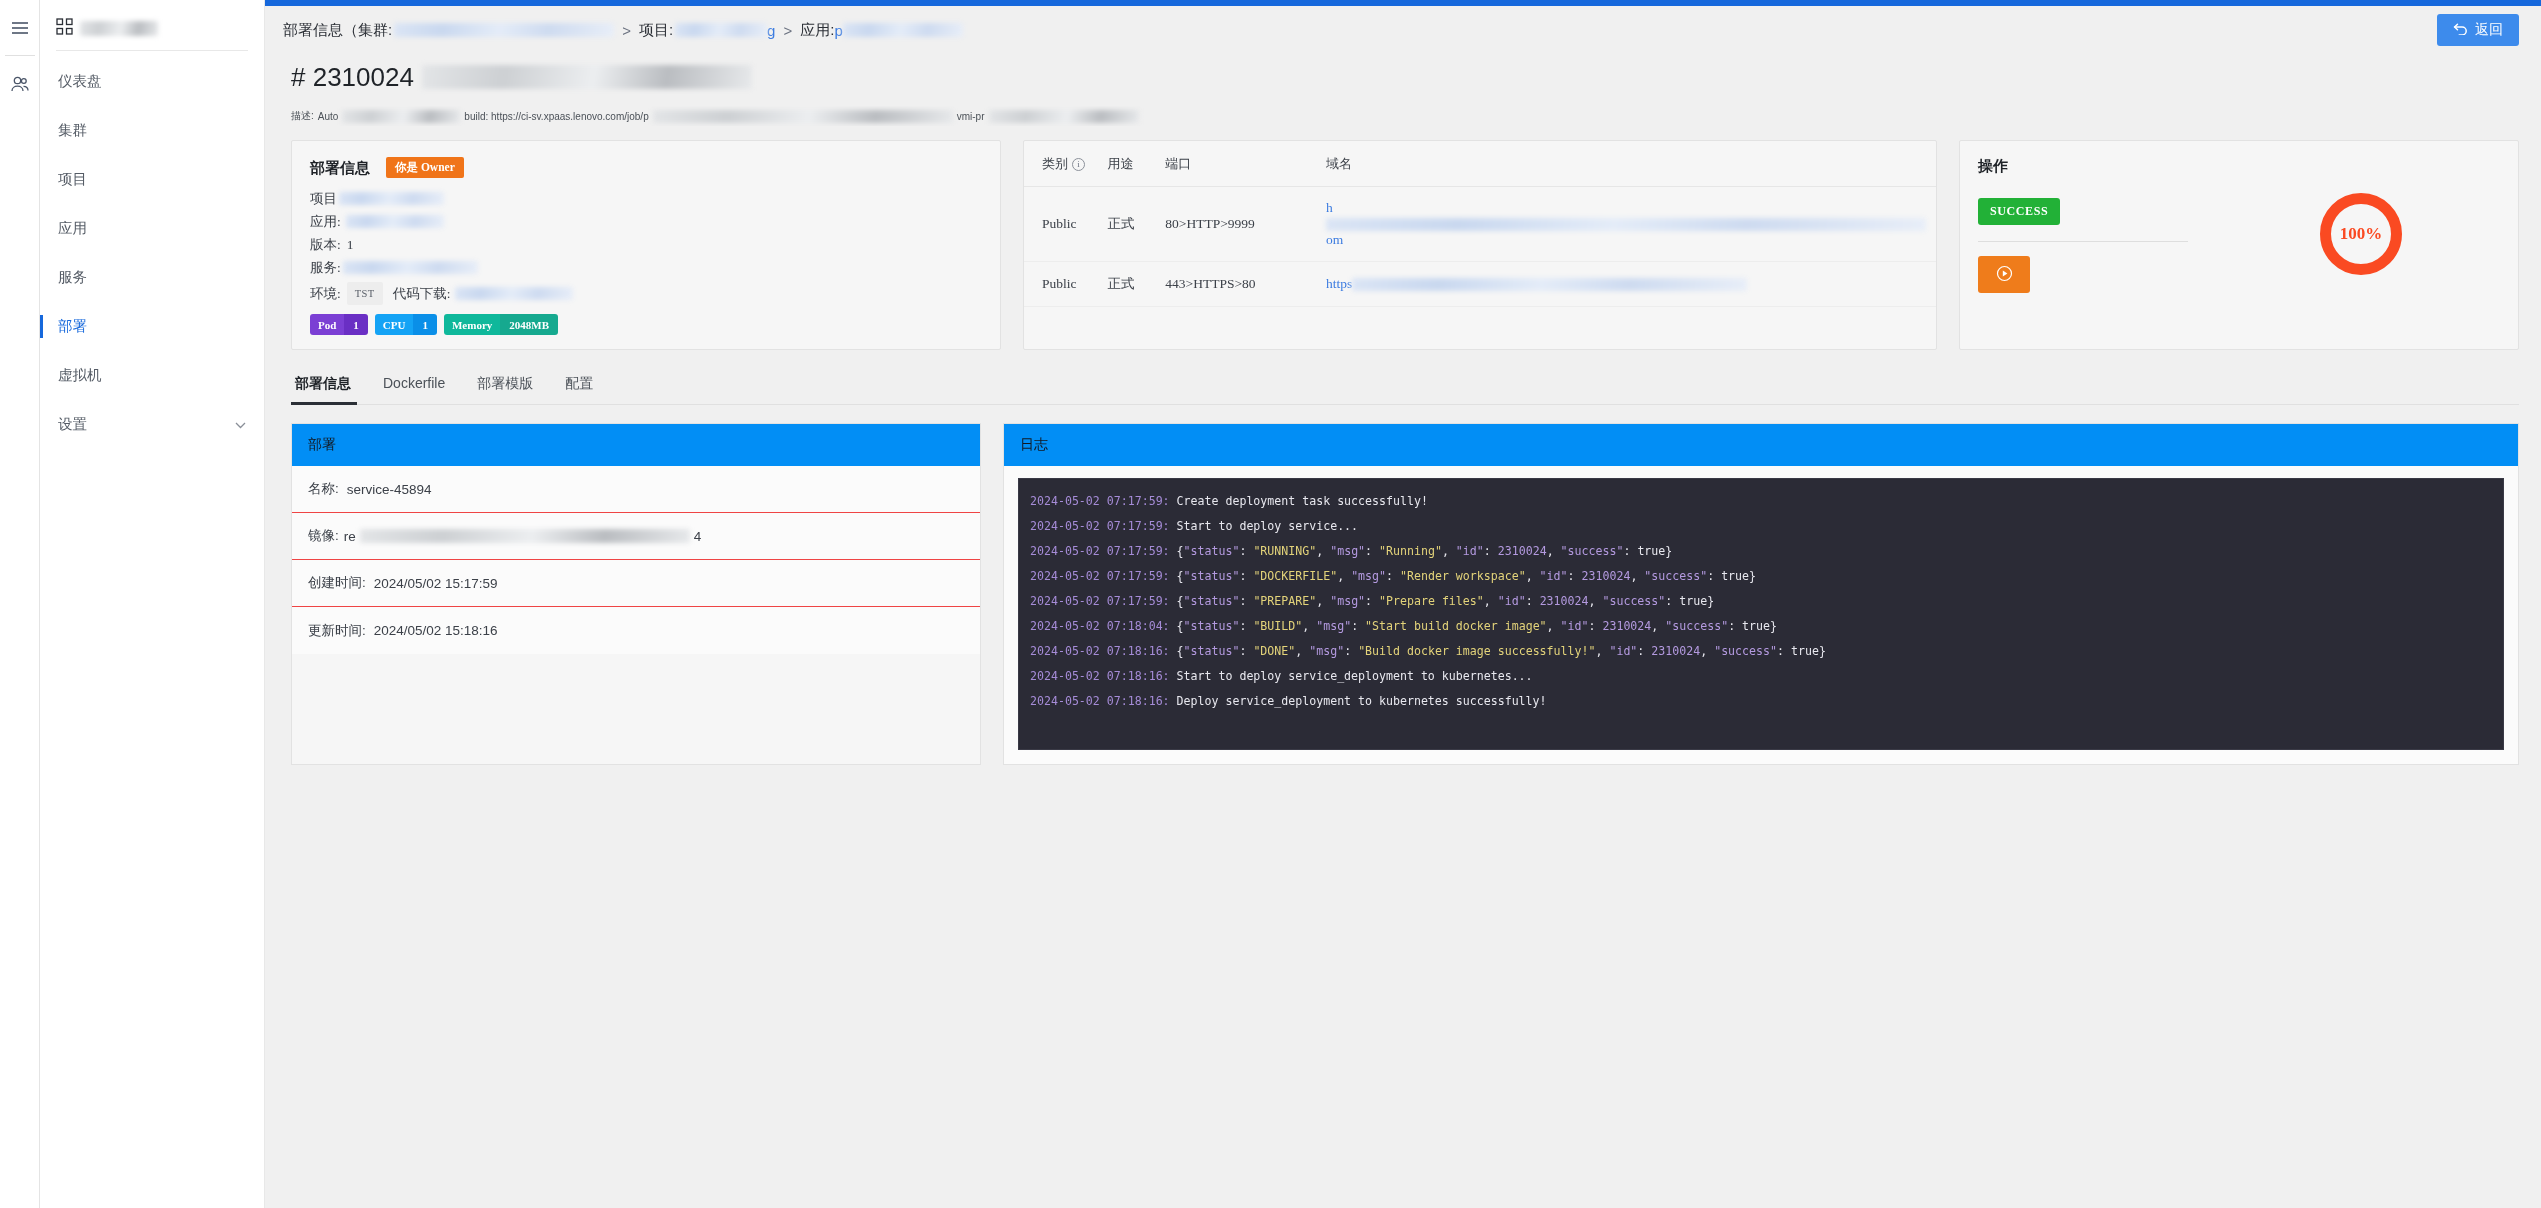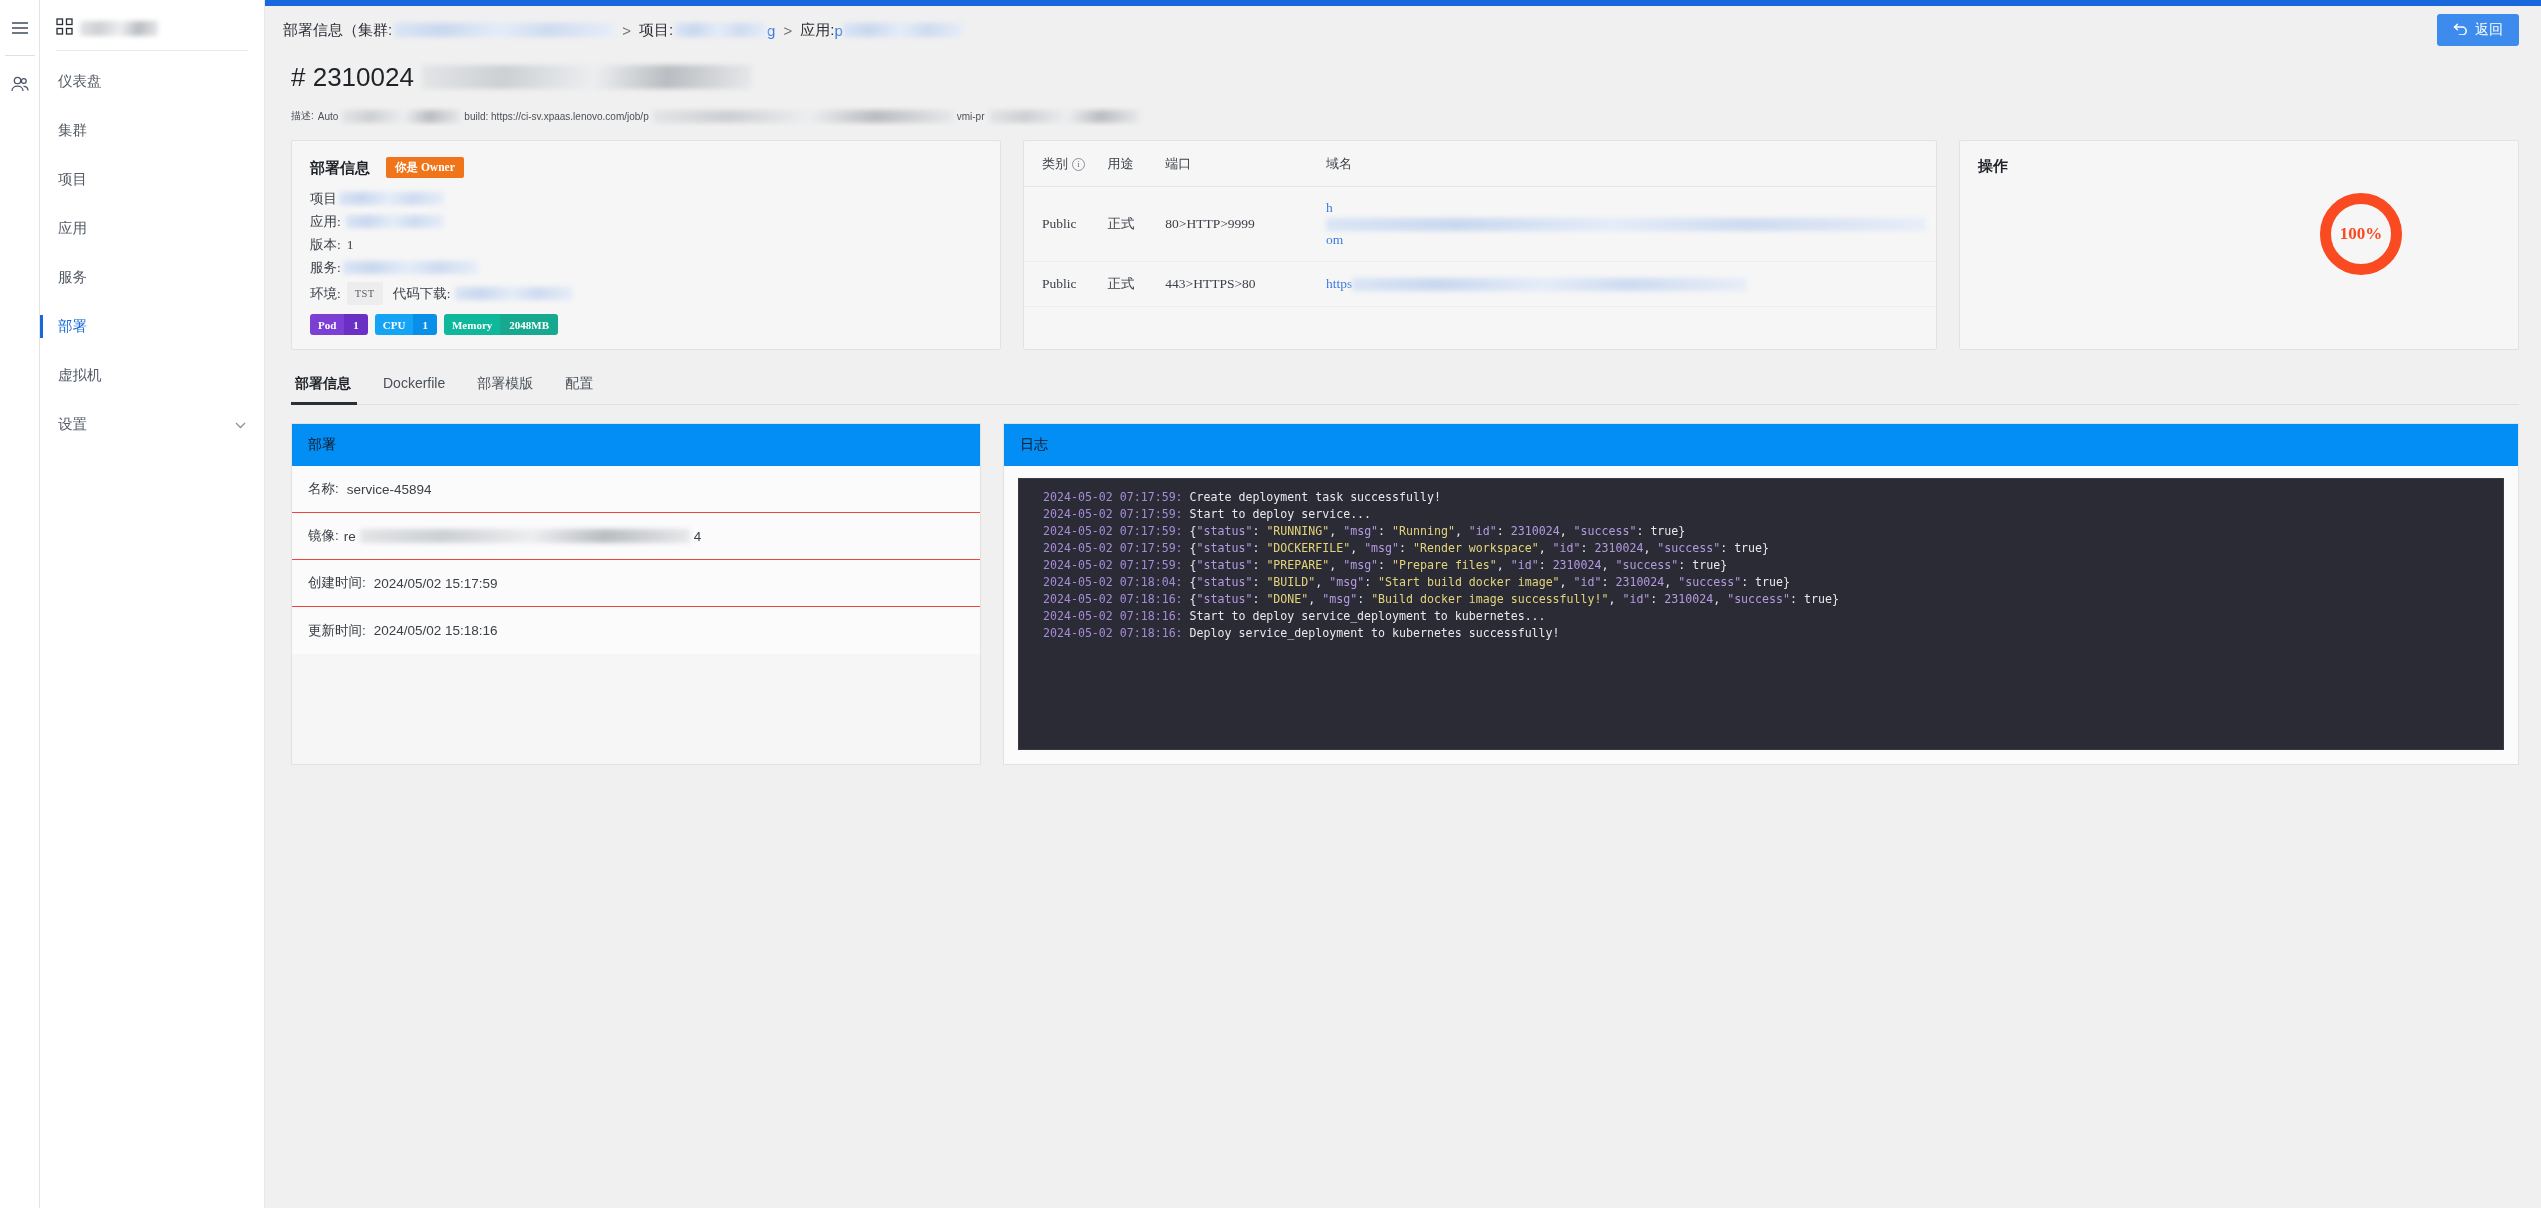--- a/index.html
+++ b/index.html
@@ -183,23 +183,23 @@
   }
   .dep-row {
     font-size:13.5px; color:#3c4149; padding: 14px 16px;
     border-bottom:1px solid #ef4444; background:#fbfbfb;
     display:flex; align-items:center; gap:4px; height:47px;
   }
   .dep-row:last-child { border-bottom:none; }
   .log-body { padding: 12px 14px 14px 14px; background:#fbfbfb; }
   .console {
     background:#2b2b36; border:1px solid #3a3a46; height: 272px;
-    padding: 10px 24px; overflow:hidden;
+    padding: 10px 11px; overflow:hidden;
     font-family: "DejaVu Sans Mono", "Liberation Mono", monospace;
-    font-size: 11.6px; line-height: 17px; white-space: pre;
+    font-size: 11.6px; line-height: 25px; white-space: pre;
   }
   .ts { color:#a68cd8; }
   .txt { color:#e8e8ef; }
   .str { color:#e3d37a; }
   .key { color:#b49ae0; }
   .num { color:#b49ae0; }
   .pun { color:#e8e8ef; }
 </style>
 </head>
 <body>
@@ -395,20 +395,32 @@
                 <td>
                   <span class="link">https</span><span class="blur" style="width:395px;height:13px;"></span>
                 </td>
               </tr>
             </tbody>
           </table>
         </div>
 
         <div class="card card-ops">
           <div class="card-title">操作</div>
+          <div class="ops-left">
+            <span class="status-pill">SUCCESS</span>
+            <div class="ops-div"></div>
+            <button class="play-btn">
+              <span>
+                <svg width="17" height="17" viewBox="0 0 17 17" fill="none" stroke="#ffffff" stroke-width="1.2">
+                  <circle cx="8.5" cy="8.5" r="7"></circle>
+                    <path d="M6.8 5.6l4.6 2.9-4.6 2.9z" fill="#ffffff" stroke="none"></path>
+                </svg>
+              </span>
+            </button>
+          </div>
           <div class="ring-wrap">
             <div class="ring">
               <span>100%</span>
             </div>
           </div>
         </div>
       </div>
 
       <div class="tabs">
         <div class="tab active"><span>部署信息</span></div>

